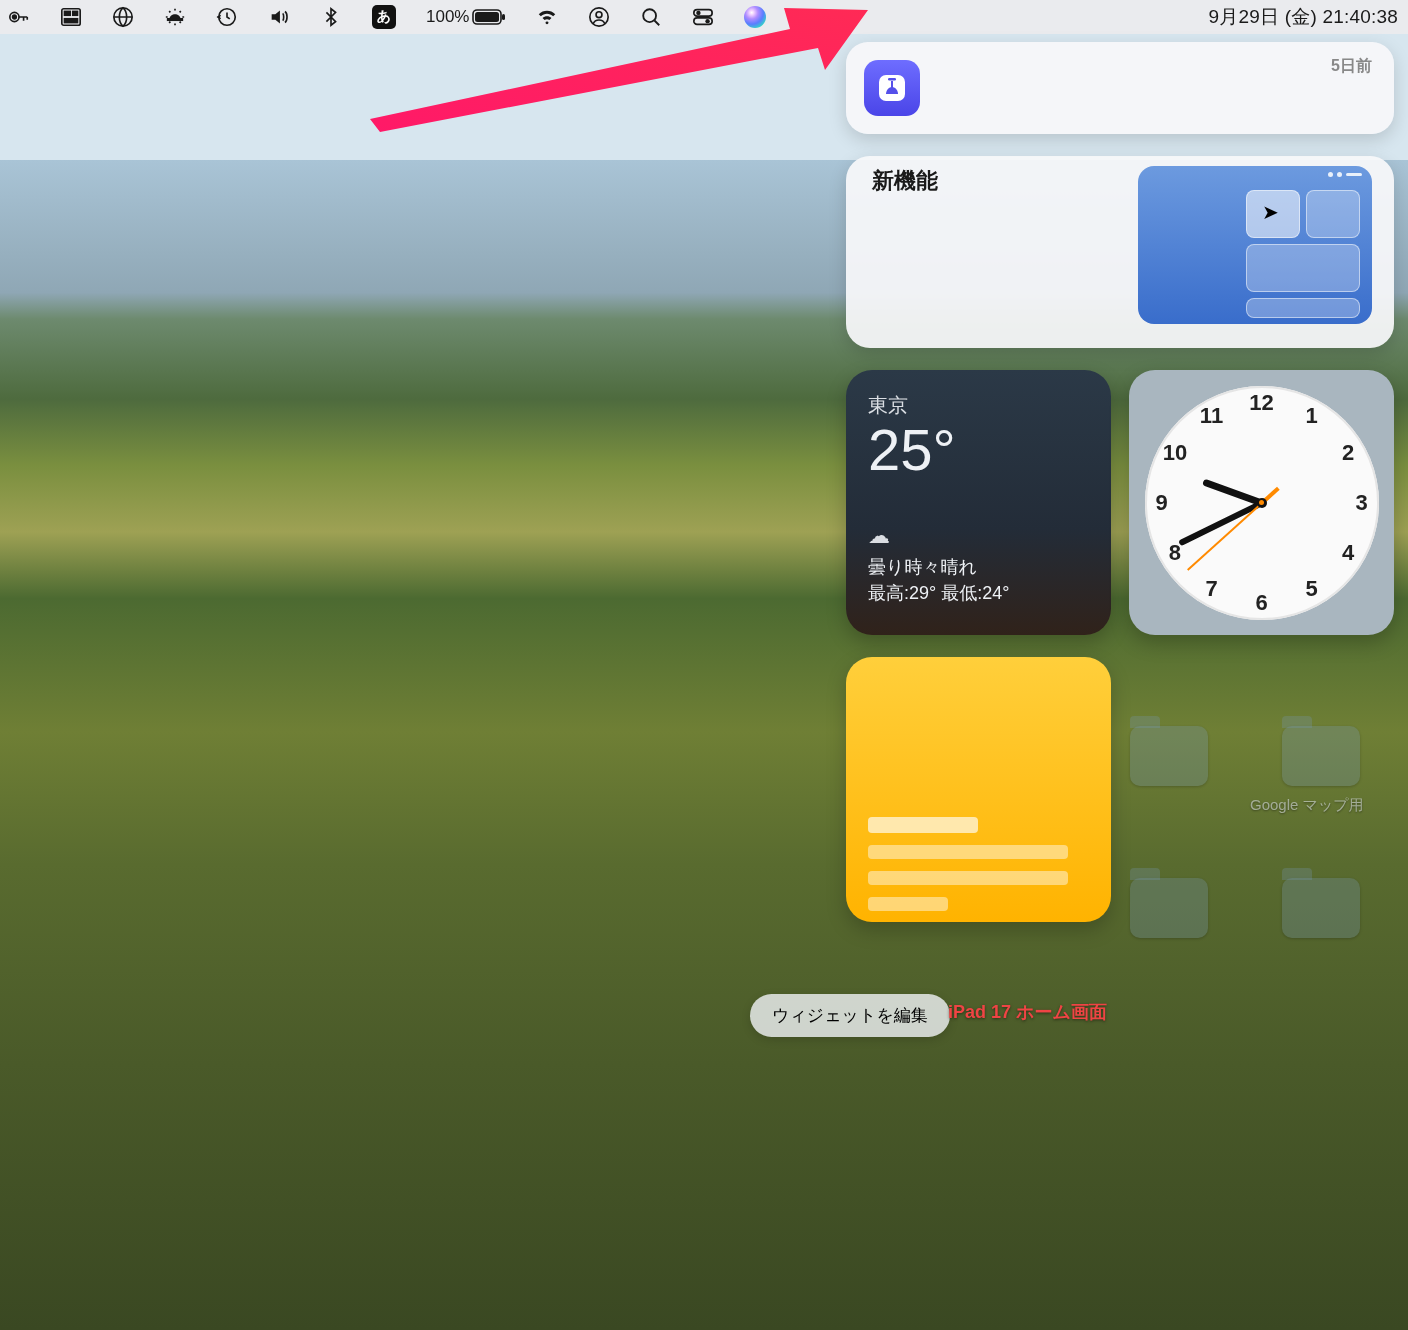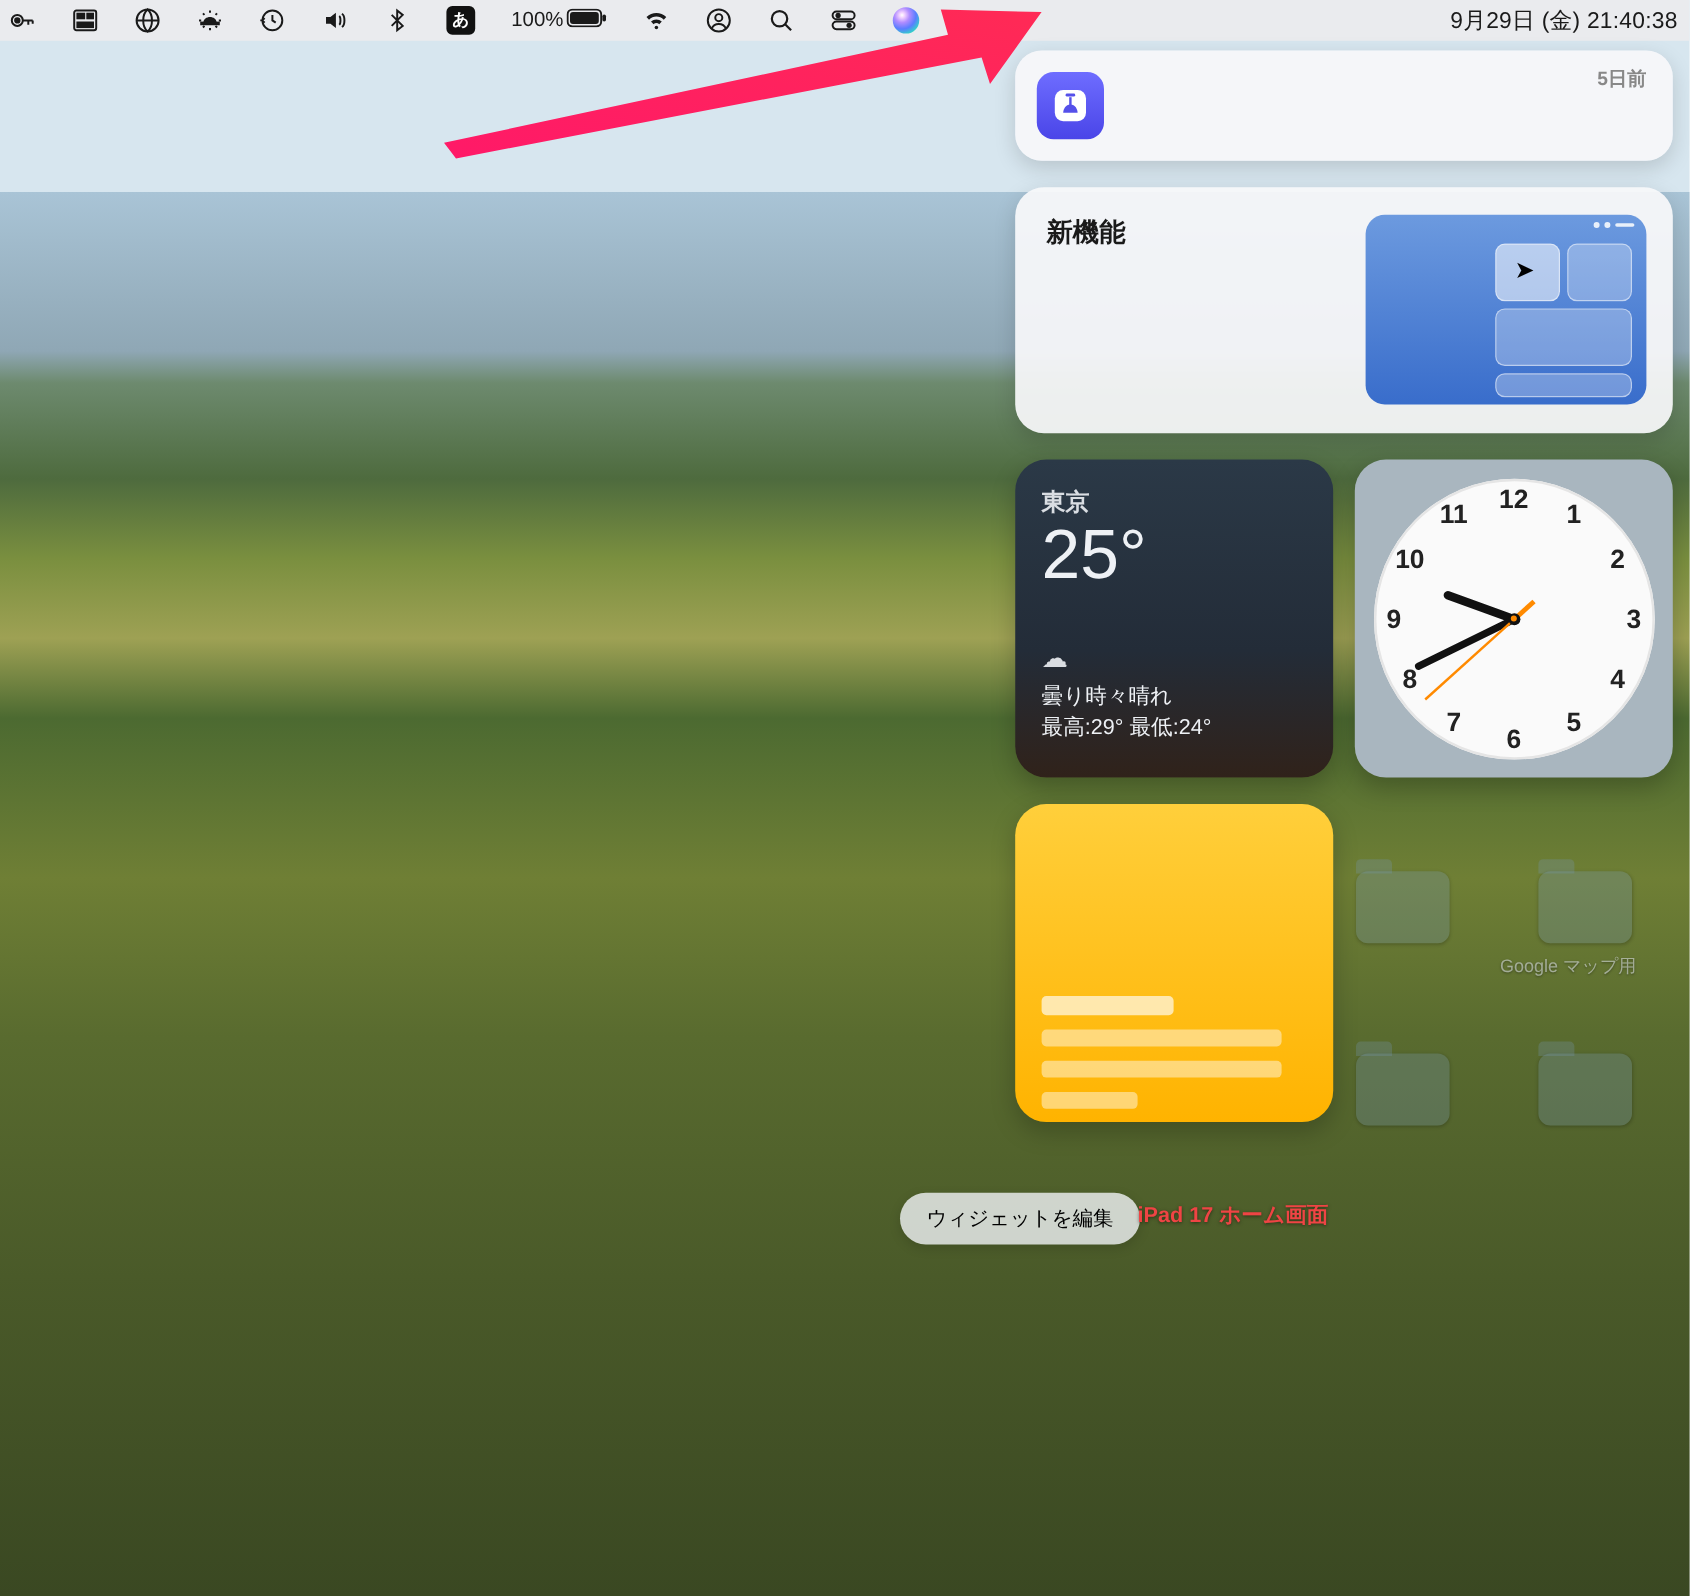--- a/index.html
+++ b/index.html
@@ -29,21 +29,21 @@
   .menubar .left-icons { display: flex; align-items: center; gap: 30px; flex: 0 0 auto; }
   .menubar .spacer { flex: 1; }
   .menubar .time { font-size: 19px; font-weight: 400; letter-spacing: 0.2px; }
   .mi { display: inline-flex; align-items: center; justify-content: center; width: 22px; height: 22px; }
   .mi svg { width: 22px; height: 22px; }
   .ime-badge {
     width: 24px; height: 24px; border-radius: 5px; background: #111; color: #fff;
     display: inline-flex; align-items: center; justify-content: center;
     font-size: 14px; font-weight: 600;
   }
-  .batt-wrap { display: inline-flex; align-items: flex-start; gap: 3px; font-size: 17px; }
+  .batt-wrap { display: inline-flex; align-items: center; gap: 3px; font-size: 17px; }
   .siri-orb {
     width: 22px; height: 22px; border-radius: 50%;
     background: radial-gradient(circle at 35% 30%, #fff 0%, #f3d3ff 10%, #b08cff 30%, #5a7dff 55%, #2ed9c5 80%, #24c07d 100%);
   }
 
   
   .arrow-ann { position: absolute; top: 4px; left: 370px; width: 500px; height: 130px; pointer-events: none; z-index: 60; }
 
   
   .nc-col {
@@ -67,21 +67,21 @@
   }
   .notif .icon-box svg { width: 32px; height: 32px; }
   .notif .body { flex: 1; }
   .notif .title { font-size: 19px; font-weight: 600; color: #222; margin-bottom: 4px; height: 24px; overflow: hidden; }
   .notif .msg { font-size: 18px; line-height: 1.5; color: #222; }
   .notif .when { position: absolute; top: 14px; right: 22px; font-size: 16px; color: #888; font-weight: bold; }
 
   
   .tip-card {
     background: rgba(247,247,250,0.93);
-    border-radius: 24px; padding: 23px 22px 24px 26px;
+    border-radius: 24px; padding: 10px 22px 24px 26px;
     display: flex; gap: 18px;
     box-shadow: 0 6px 18px rgba(0,0,0,0.15);
   }
   .tip-card .text { flex: 1; }
   .tip-card h3 { font-size: 22px; font-weight: 700; color: #1a1a1a; margin-bottom: 10px; }
   .tip-card p { font-size: 18px; line-height: 1.55; color: #2a2a2a; }
   .tip-illus {
     width: 234px; height: 158px; border-radius: 16px;
     background: linear-gradient(180deg,#6c9adf,#396dcb);
     position: relative; flex-shrink: 0;
@@ -102,21 +102,21 @@
     width: 265px; height: 265px; border-radius: 26px;
     box-shadow: 0 8px 20px rgba(0,0,0,0.22);
     position: relative; overflow: hidden;
   }
 
   
   .weather {
     background: linear-gradient(180deg,#2b3947,#232c38 60%,#30221a);
     color: #eef1f5; padding: 22px 22px 18px;
   }
-  .weather .city { font-size: 20px; font-weight: 700; opacity: 0.9;}
+  .weather .city { font-size: 20px; font-weight: 400; opacity: 0.9;}
   .weather .temp { font-size: 58px; font-weight: 300; line-height: 1; margin-top: 2px; }
   .weather .sym { margin-top: 44px; font-size: 22px; opacity: 0.9;}
   .weather .cond { font-size: 18px; margin-top: 6px; font-weight: 500;}
   .weather .hilo { font-size: 18px; margin-top: 2px; font-weight: 500;}
 
   
   .clock { background: #a9b6bf; display:flex; align-items:center; justify-content:center;}
   .clockface {
     width: 234px; height: 234px; border-radius: 50%; background: #fafafa;
     position: relative; box-shadow: inset 0 0 0 2px #e5e5e5;

